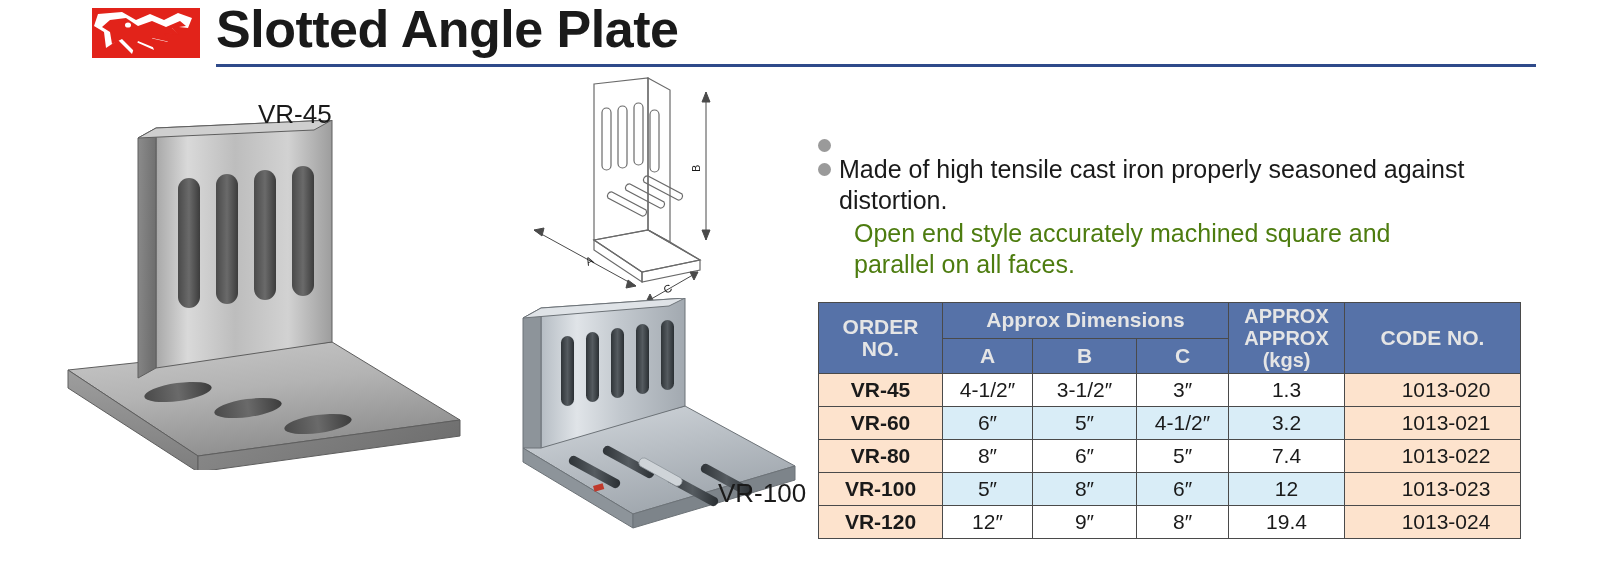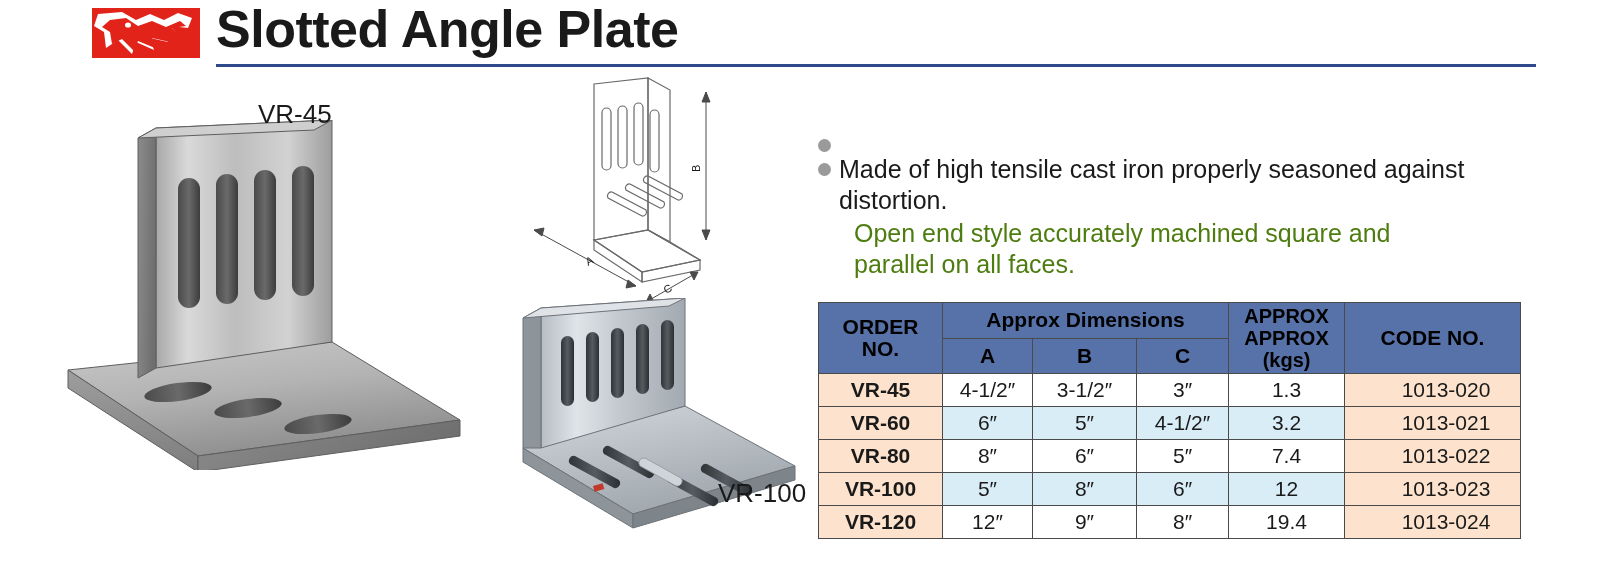--- a/index.html
+++ b/index.html
@@ -102,21 +102,21 @@
     width: 702px;
     table-layout: fixed;
   }
   table.spec th, table.spec td {
     border: 1px solid #4a4a4a;
     text-align: center;
     vertical-align: middle;
   }
   thead th {
     background: #5672a8;
-    color: #000000;
+    color: #e5e5e5;
     font-size: 21px;
     font-weight: bold;
     padding: 2px 2px;
     line-height: 22px;
   }
   thead th.small {
     font-size: 20px;
   }
   td.model {
     background: #fde3cd;

